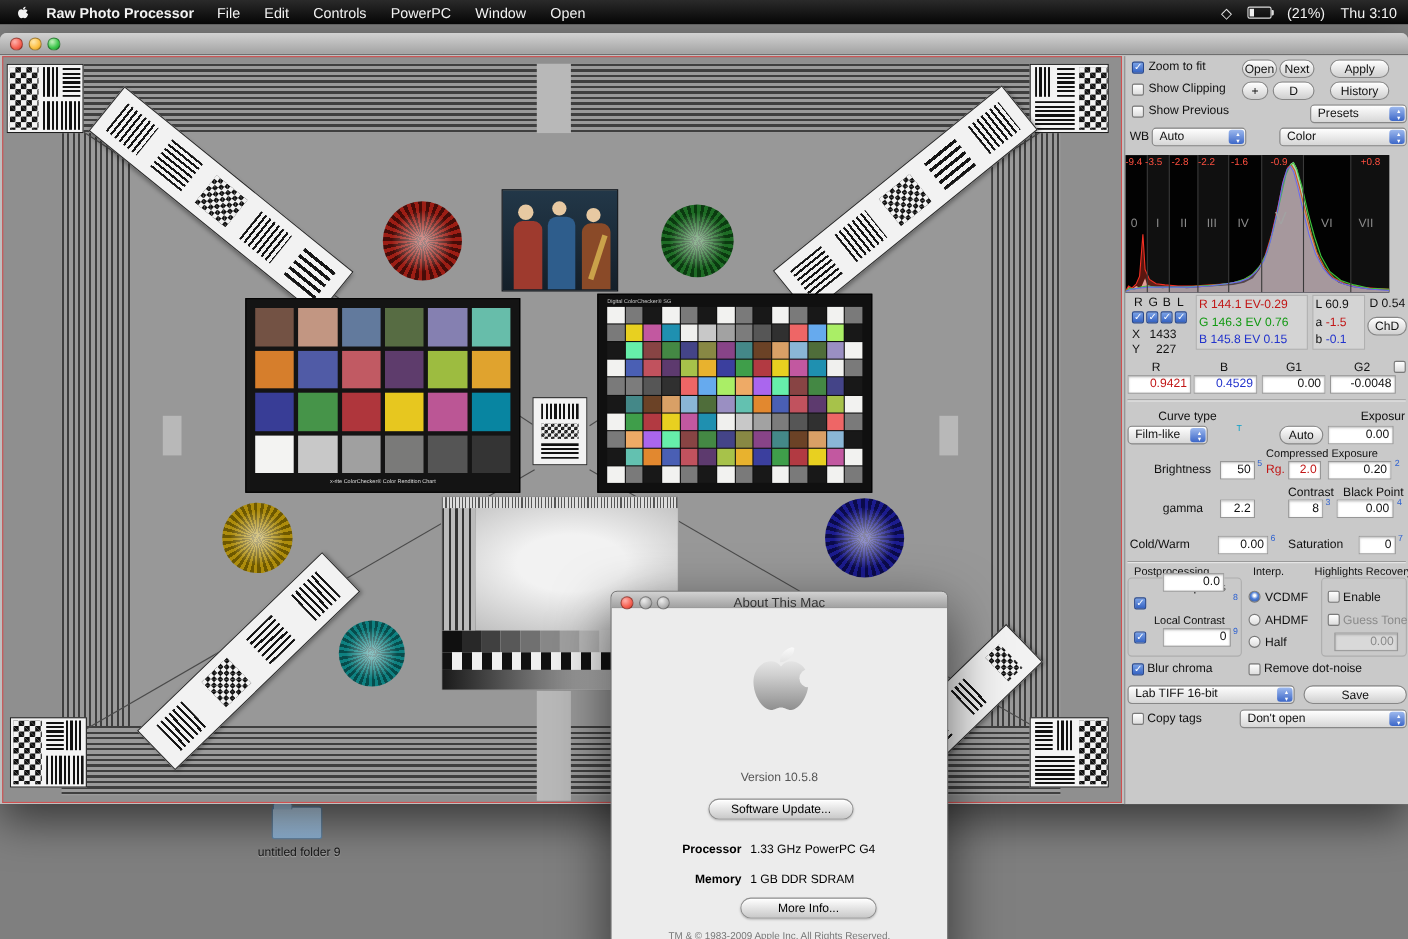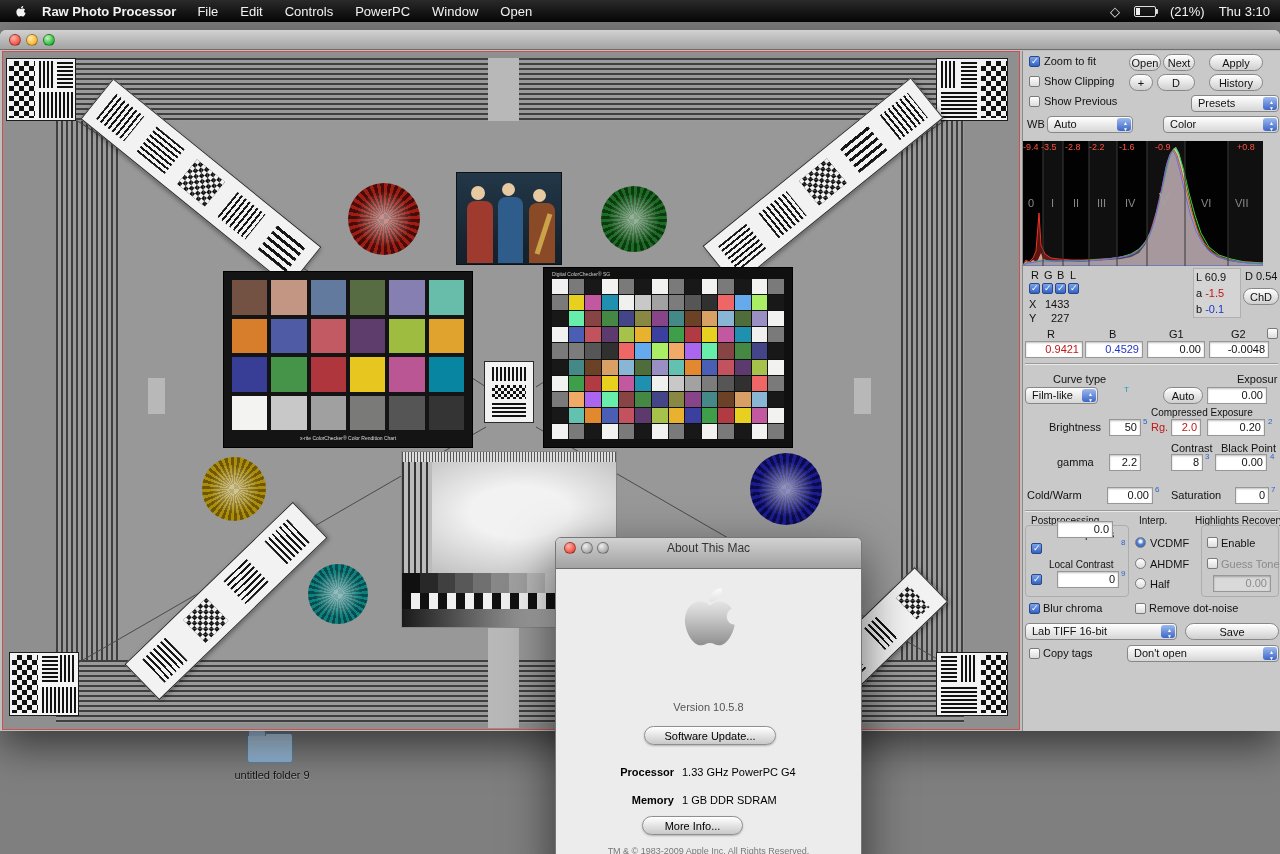--- a/index.html
+++ b/index.html
@@ -119,21 +119,21 @@
   .info .ln{white-space:nowrap;}
   .sb{position:absolute;right:1px;top:1px;bottom:1px;width:14px;background:#ececec;border-left:1px solid #ccc;}
   .sb::before{content:"";position:absolute;left:1px;right:1px;top:1px;height:26px;border-radius:6px;
               background:linear-gradient(90deg,#a6c6f2,#5b8fd8);}
   .sb::after{content:"▲\A▼";white-space:pre;font-size:6px;line-height:7px;color:#555;
              position:absolute;left:3px;bottom:2px;}
 
   
   .about{position:absolute;left:555px;top:537px;width:307px;height:345px;background:#ececec;
          border:1px solid #777;border-radius:6px 6px 0 0;box-shadow:0 18px 50px rgba(0,0,0,.6);z-index:100;}
-  .about .titlebar{border-radius:5px 5px 0 0;height:31px;}
+  .about .titlebar{border-radius:5px 5px 0 0;height:15px;}
   .about .wtitle{font-size:12px;color:#333;}
   .aqua-btn{position:absolute;height:19px;display:flex;align-items:center;justify-content:center;
             border:1px solid #8f8f8f;border-radius:10px;background:linear-gradient(#ffffff,#c9c9c9);
             font-size:11px;box-shadow:0 1px 2px rgba(0,0,0,.25), inset 0 1px 0 #fff;cursor:default;}
   .spec-row{position:absolute;left:0;width:100%;font-size:11px;}
   .spec-row b{position:absolute;left:0;width:118px;text-align:right;display:block;}
   .spec-row span{position:absolute;left:126px;display:block;white-space:nowrap;}
   .osx-title{position:absolute;left:0;width:100%;text-align:center;font-size:27px;font-weight:bold;color:#2e2e2e;}
   .osx-ver{position:absolute;left:0;width:100%;text-align:center;font-size:11px;color:#555;}
   .copyright{position:absolute;left:0;width:100%;text-align:center;font-size:9px;color:#777;}
@@ -549,20 +549,25 @@
     <span class="lbl" style="left:34px;top:218px">B</span>
     <span class="lbl" style="left:47px;top:218px">L</span>
     <span class="cb on" style="left:6px;top:232px"></span>
     <span class="cb on" style="left:19px;top:232px"></span>
     <span class="cb on" style="left:32px;top:232px"></span>
     <span class="cb on" style="left:45px;top:232px"></span>
     <span class="lbl" style="left:6px;top:247px" ind="">X</span>
     <span class="lbl" style="left:22px;top:247px">1433</span>
     <span class="lbl" style="left:6px;top:261px">Y</span>
     <span class="lbl" style="left:28px;top:261px">227</span>
+    <div class="pbox" style="left:64px;top:217px;width:102px;height:50px">
+      <div class="tred">R 144.1 EV-0.29</div>
+      <div class="tgrn">G 146.3 EV 0.76</div>
+      <div class="tblu">B 145.8 EV 0.15</div>
+    </div>
     <div class="pbox" style="left:170px;top:217px;width:48px;height:50px">
       <div><span>L</span> <span>60.9</span></div>
       <div><span>a</span> <span class="tred">-1.5</span></div>
       <div><span>b</span> <span class="tblu">-0.1</span></div>
     </div>
     <span class="lbl" style="left:222px;top:219px">D 0.54</span>
     <span class="btn" style="left:220px;top:237px;width:36px">ChD</span>
 
     <span class="lbl" style="left:24px;top:277px">R</span>
     <span class="lbl" style="left:86px;top:277px">B</span>
@@ -664,15 +669,15 @@
   <div class="osx-ver" style="top:163px">Version 10.5.8</div>
   <span class="aqua-btn" style="left:88px;top:188px;width:132px">Software Update...</span>
   <div class="spec-row" style="top:228px">
     <b>Processor</b>
       <span>1.33 GHz PowerPC G4</span>
   </div>
   <div class="spec-row" style="top:256px">
     <b>Memory</b>
       <span>1 GB DDR SDRAM</span>
   </div>
-  <span class="aqua-btn" style="left:86px;top:278px;width:101px">More Info...</span>
+  <span class="aqua-btn" style="left:117px;top:278px;width:124px">More Info...</span>
   <div class="copyright" style="top:308px">TM &amp; © 1983-2009 Apple Inc. All Rights Reserved.</div>
 </div>
 
 </body></html>

